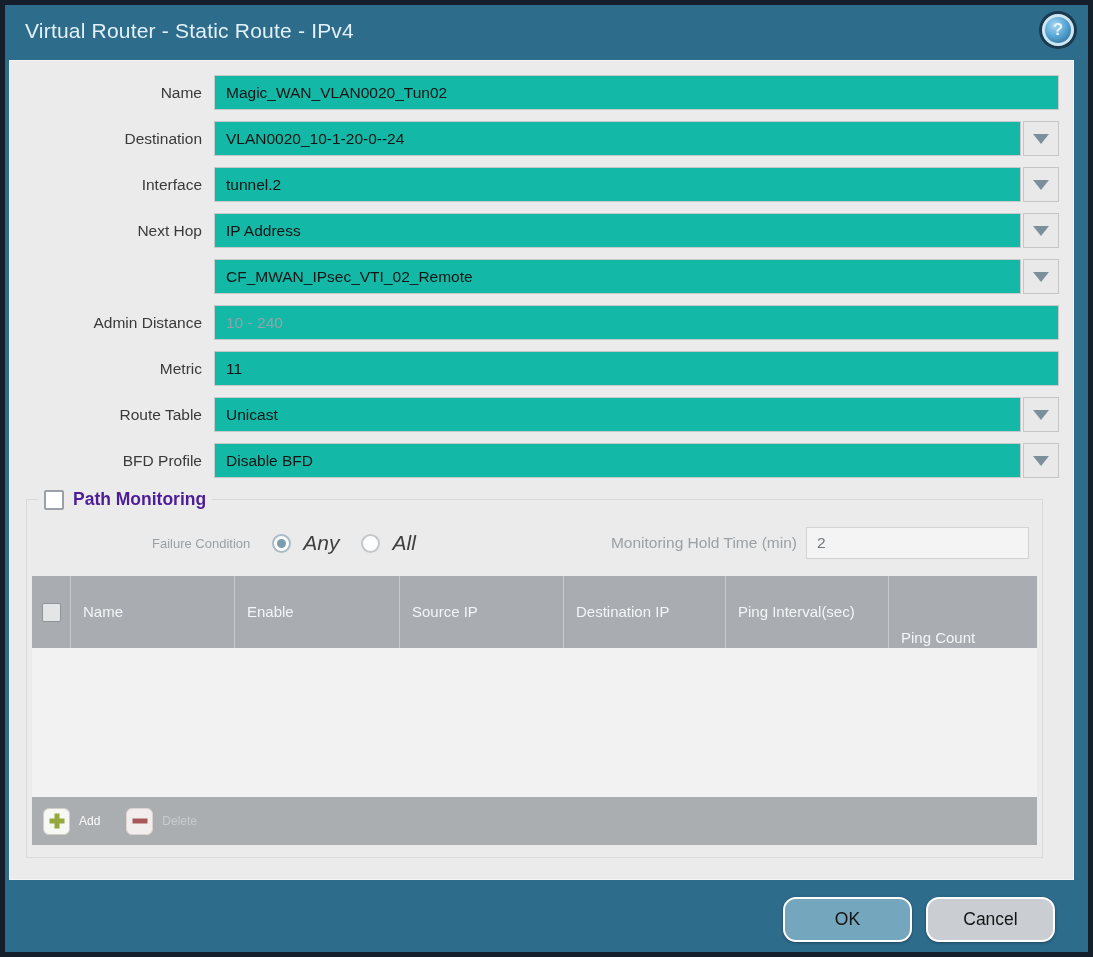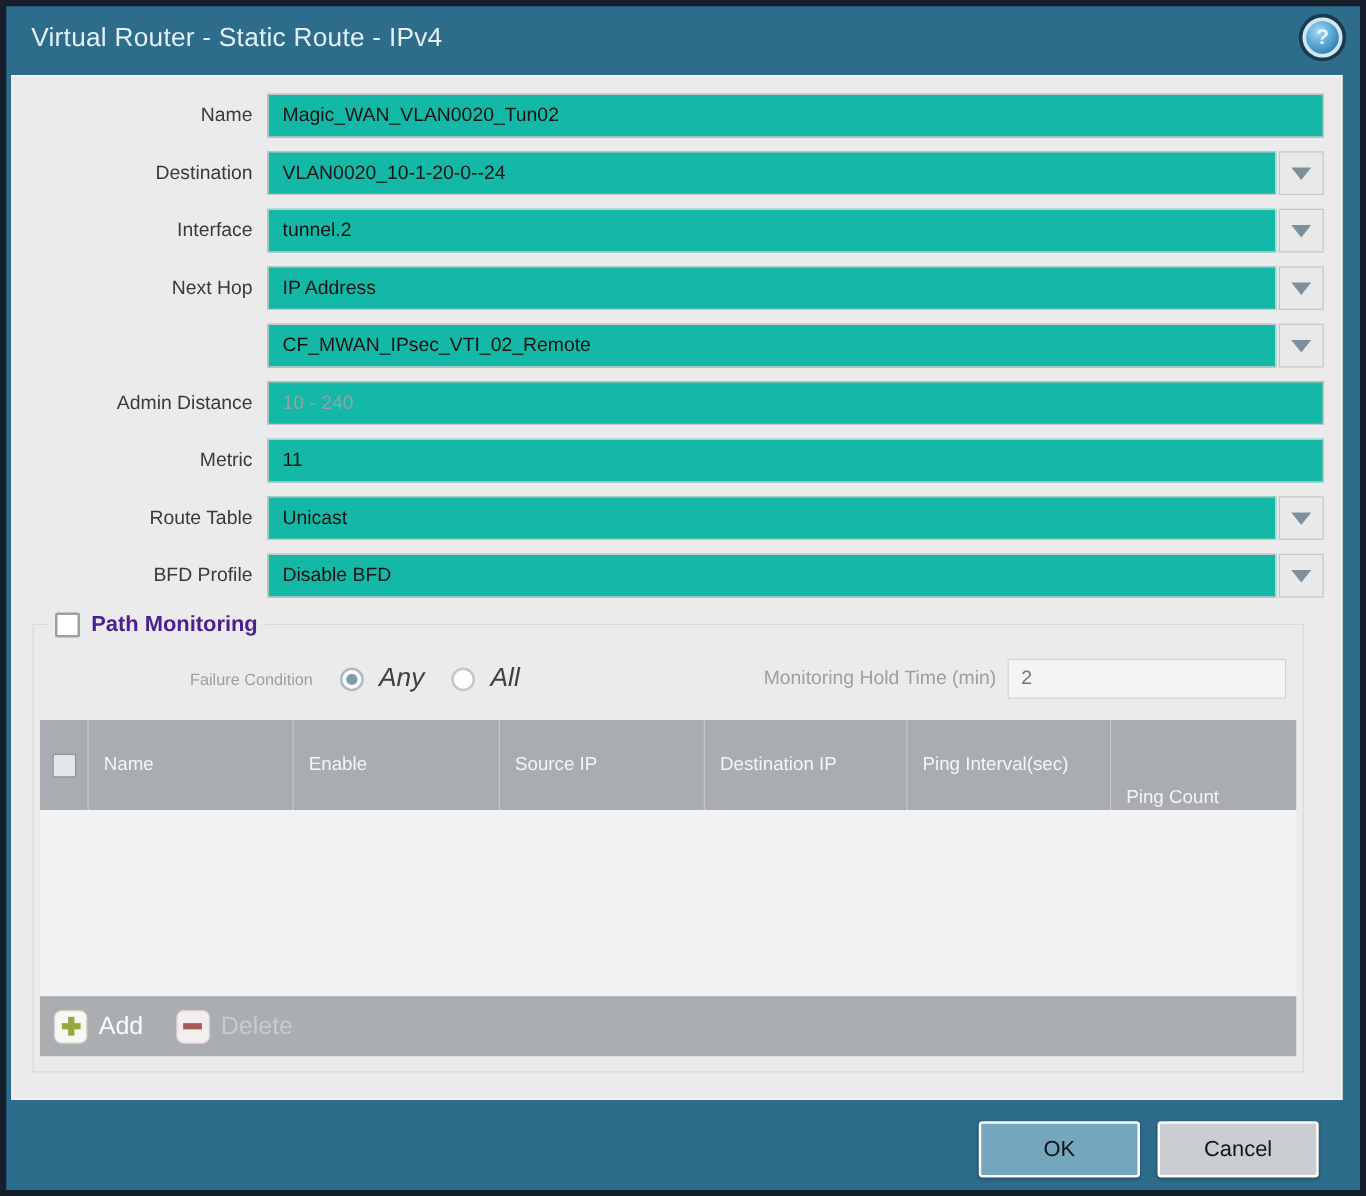--- a/index.html
+++ b/index.html
@@ -195,31 +195,31 @@
     left: 50%; top: 50%;
   }
   .tool-ico.plus::before { width: 15px; height: 5px; transform: translate(-50%,-50%); }
   .tool-ico.plus::after  { width: 5px; height: 15px; transform: translate(-50%,-50%); }
   .tool-ico.minus { background: #f2eeee; border-color: #ddd3d3; }
   .tool-ico.minus::before {
     content: ""; position: absolute; background: #a85858;
     width: 15px; height: 5px; left: 50%; top: 50%;
     transform: translate(-50%,-50%);
   }
-  .tool-lbl { font-size: 20px; color: #fbfcfc; }
+  .tool-lbl { font-size: 12px; color: #fbfcfc; }
   .tool-btn.disabled .tool-lbl { color: #c7cbce; }
   
   .footer {
     display: flex; justify-content: flex-end; align-items: center;
     gap: 14px;
     padding: 17px 33px 0 0;
   }
   .btn {
     min-width: 129px; height: 45px;
-    border-radius: 3px;
+    border-radius: 13px;
     border: 2px solid #ffffff;
     font-size: 17.5px;
     font-family: "Liberation Sans", sans-serif;
     color: #141414;
     display: flex; align-items: center; justify-content: center;
     cursor: pointer;
     box-shadow: 0 1px 3px rgba(0,0,0,0.35);
   }
   .btn-ok { background: #74a6be; }
   .btn-cancel { background: #caced2; }

